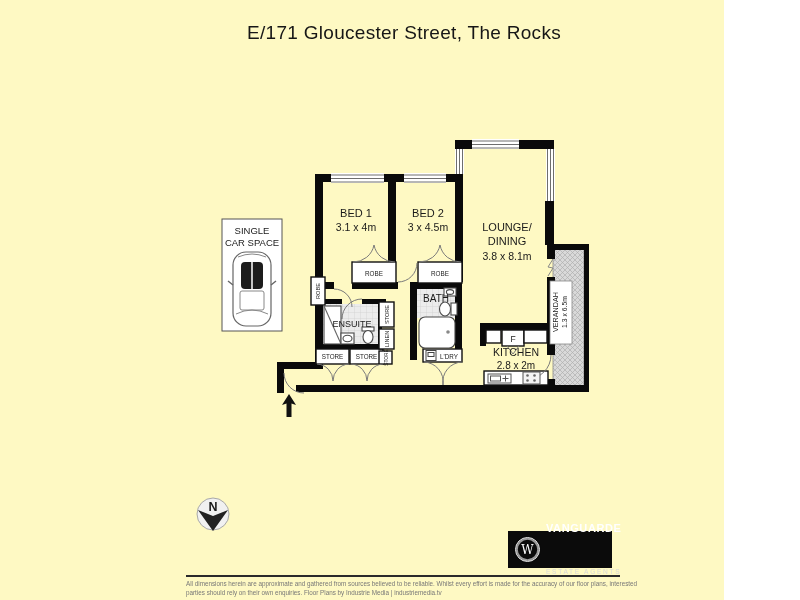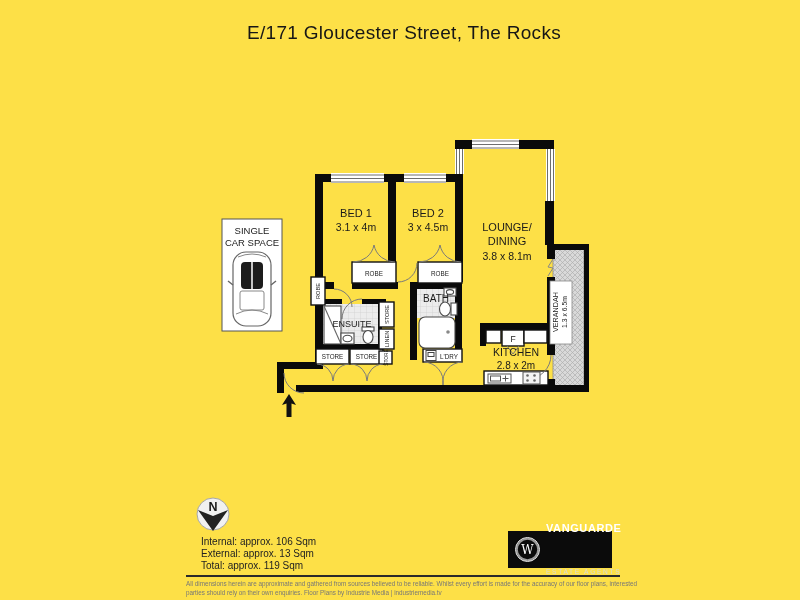--- a/index.html
+++ b/index.html
@@ -1,16 +1,16 @@
 <!DOCTYPE html>
 <html><head>
 <meta charset="utf-8">
 <style>
   html,body{margin:0;padding:0;background:#fff;}
-  #page{position:relative;width:800px;height:600px;background:#fde047;overflow:hidden;
+  #page{position:relative;width:724px;height:600px;background:#fef9c3;overflow:hidden;
         font-family:"Liberation Sans",sans-serif;}
   #title{position:absolute;top:22px;left:0;width:808px;text-align:center;
          font-size:19px;color:#161616;letter-spacing:0.3px;}
   svg text{font-family:"Liberation Sans",sans-serif;fill:#1a1a1a;}
   .areas{position:absolute;left:201px;top:536px;font-size:10px;color:#222;line-height:12px;}
   .logo{position:absolute;left:508px;top:531px;width:104px;height:37px;background:#0b0b0b;
         display:flex;align-items:center;gap:6px;padding-left:7px;box-sizing:border-box;}
   .emblem{width:23px;height:23px;border:1.5px solid #f0f0f0;border-radius:50%;flex:0 0 auto;
           display:flex;align-items:center;justify-content:center;
           font-family:"DejaVu Serif",serif;font-size:12px;color:#fff;
@@ -231,25 +231,20 @@
     </g>
 
     <g>
       <circle cx="213" cy="514" r="16" fill="#f1f1f1" stroke="#a8a8a8" stroke-width="1"></circle>
       <path d="M198,510 L213,531 L228,510 L213,516 Z" fill="#222"></path>
       <text x="213" y="511" font-size="12.5" font-weight="bold" text-anchor="middle">N</text>
     </g>
   </svg>
 
   
-  <div class="areas">
-    <div>Internal: approx. 106 Sqm</div>
-    <div>External: approx. 13 Sqm</div>
-    <div>Total: approx. 119 Sqm</div>
-  </div>
 
   <div class="logo">
     <span class="emblem">W</span>
     <span class="logotext">
       <span class="brand">VANGUARDE</span>
       <span class="tagline">ESTATE AGENTS</span>
     </span>
   </div>
 
   <div class="rule"></div>

